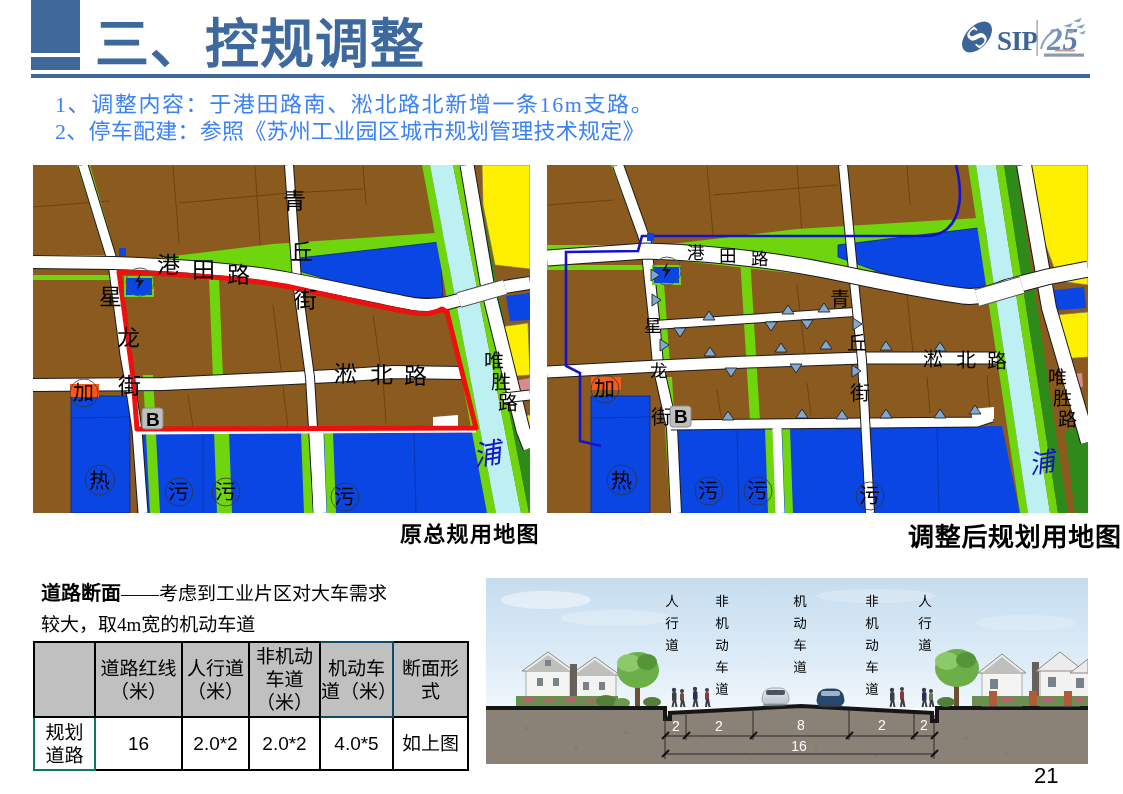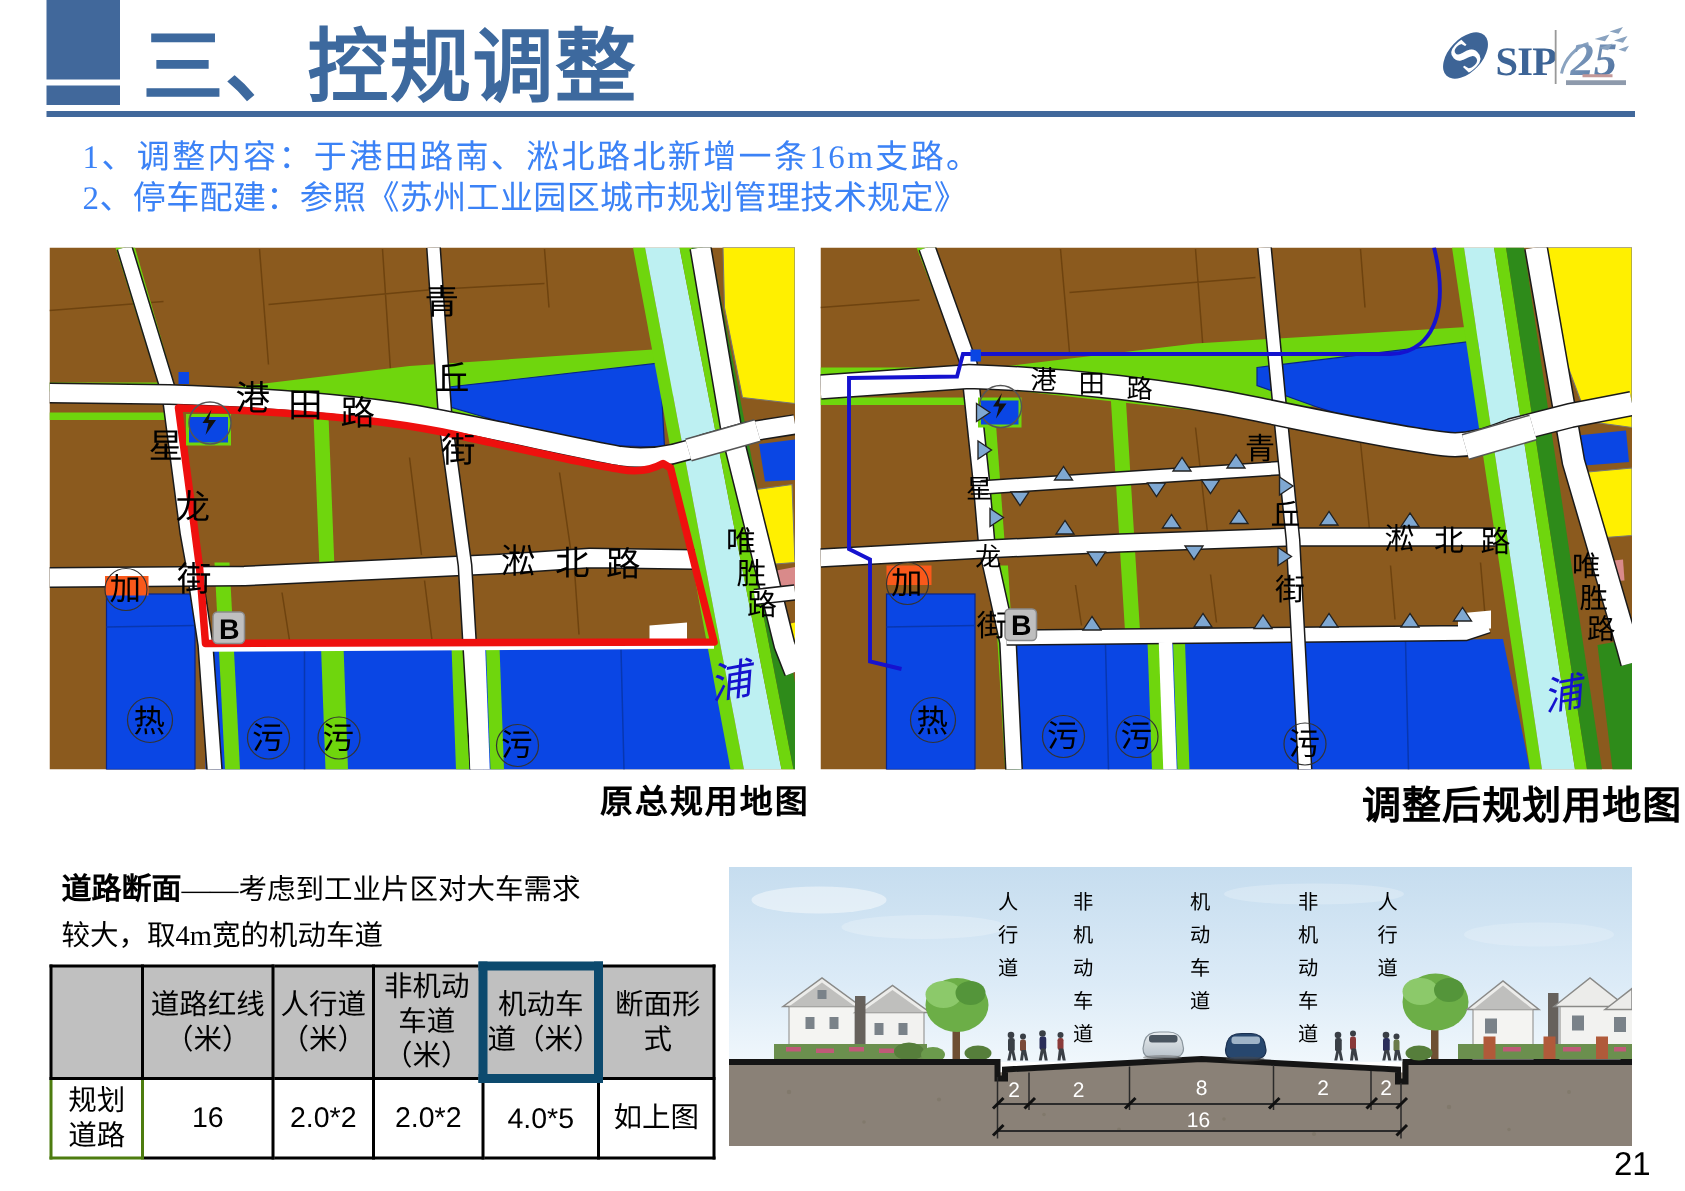--- a/index.html
+++ b/index.html
@@ -345,25 +345,25 @@
     <span style="font-weight:bold;">道路断面</span><span style="font-family:'Liberation Serif',serif;font-size:19px;letter-spacing:0;">——考虑到工业片区对大车需求<br>较大，取4m宽的机动车道</span>
   </div>
 
   <table class="abs" style="left:33px;top:641px;border-collapse:collapse;table-layout:fixed;width:434px;font-size:19px;color:#000;text-align:center;line-height:23px;" cellspacing="0" cellpadding="0">
     <tbody>
         <tr style="background:#C0C0C0;">
       <td style="border:2px solid #000;width:59px;height:73px;padding:0;"></td>
       <td style="border:2px solid #000;width:85px;padding:0;">道路红线<br>（米）</td>
       <td style="border:2px solid #000;width:65px;padding:0;">人行道<br>（米）</td>
       <td style="border:2px solid #000;width:69px;padding:0;">非机动<br>车道<br>（米）</td>
-      <td style="border:6px solid #0c4a6e;width:71px;padding:0;">机动车<br>道（米）</td>
+      <td style="border:2px solid #0c4a6e;width:71px;padding:0;">机动车<br>道（米）</td>
       <td style="border:2px solid #000;width:73px;padding:0;">断面形<br>式</td>
     </tr>
     <tr>
-      <td style="border:2px solid #4d7c0f;height:51px;padding:0;text-align:center;">规划<br>道路</td>
+      <td style="border:2px solid #0f766e;height:51px;padding:0;text-align:center;">规划<br>道路</td>
       <td style="border:2px solid #000;padding:0;">16</td>
       <td style="border:2px solid #000;padding:0;">2.0*2</td>
       <td style="border:2px solid #000;padding:0;">2.0*2</td>
       <td style="border:2px solid #000;padding:0;">4.0*5</td>
       <td style="border:2px solid #000;padding:0;">如上图</td>
     </tr>
   </tbody>
     </table>
 
   <svg id="xsec" class="abs" style="left:486px;top:578px;" width="602" height="186" viewBox="0 0 602 186">
@@ -569,15 +569,15 @@
         <text x="386" y="50">机</text>
         <text x="386" y="72">动</text>
         <text x="386" y="94">车</text>
         <text x="386" y="116">道</text>
       <text x="439" y="28">人</text>
         <text x="439" y="50">行</text>
         <text x="439" y="72">道</text>
     </g>
   </svg>
 
-  <div class="abs" style="left:1076px;top:763px;font-size:22px;color:#000;">21</div>
+  <div class="abs" style="left:1034px;top:763px;font-size:22px;color:#000;">21</div>
 
 </div>
 
 </body></html>

